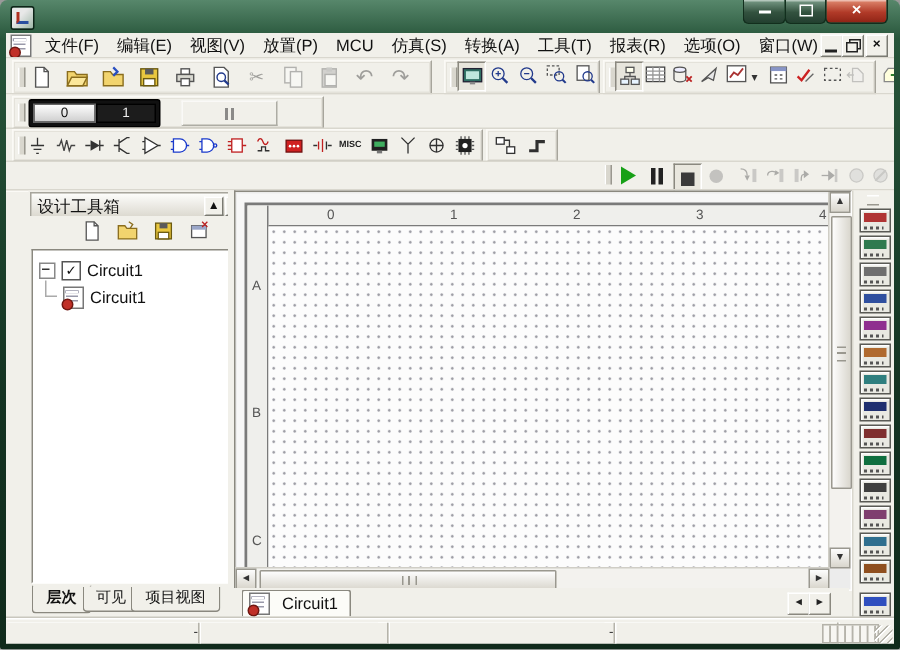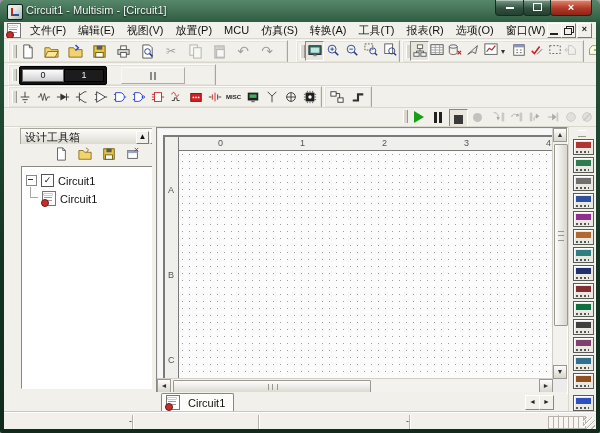--- a/index.html
+++ b/index.html
@@ -133,21 +133,20 @@
   svg{display:block;}
   .misc-label{font-size:6px;font-weight:bold;color:#222;letter-spacing:0;}
 </style>
 </head>
 <body>
 
 <div id="window">
 
   <div class="titlebar">
     <div class="app-icon"></div>
-    <div class="title-text">Circuit1 - Multisim - [Circuit1]</div>
     <div class="winbtn" style="right:76px;width:27px;">
         <span class="bar"></span>
       </div>
     <div class="winbtn" style="right:49px;width:26px;">
         <span class="box"></span>
       </div>
     <div class="winbtn close" style="right:8px;width:40px;">
         <span class="x">×</span>
       </div>
   </div>
@@ -582,20 +581,25 @@
           <span>Circuit1</span>
         </div>
         <div style="position:relative;">
           <span class="connector" style="top:20px;height:11px;"></span>
           <span class="connector2" style="top:30px;"></span>
         </div>
         <div class="tree-row" style="top:24px;left:20px;">
           <span class="doc-ico"></span>
           <span>Circuit1</span>
         </div>
+      </div>
+      <div class="sb-tabs">
+        <div class="sb-tab active" style="left:2px;width:30px;"><span>层次</span></div>
+        <div class="sb-tab" style="left:36px;width:28px;"><span>可见</span></div>
+        <div class="sb-tab" style="left:68px;width:50px;"><span>项目视图</span></div>
       </div>
     </div>
 
     <div style="position:absolute;left:148px;top:105px;width:4px;height:284px;background:#f1f0ea;cursor:ew-resize;"></div>
 
     <div class="canvas-frame">
       <div class="viewport">
         <div class="sheet">
           <div class="ruler-top">
             <span class="ruler-num" style="left:40px;">0</span>

